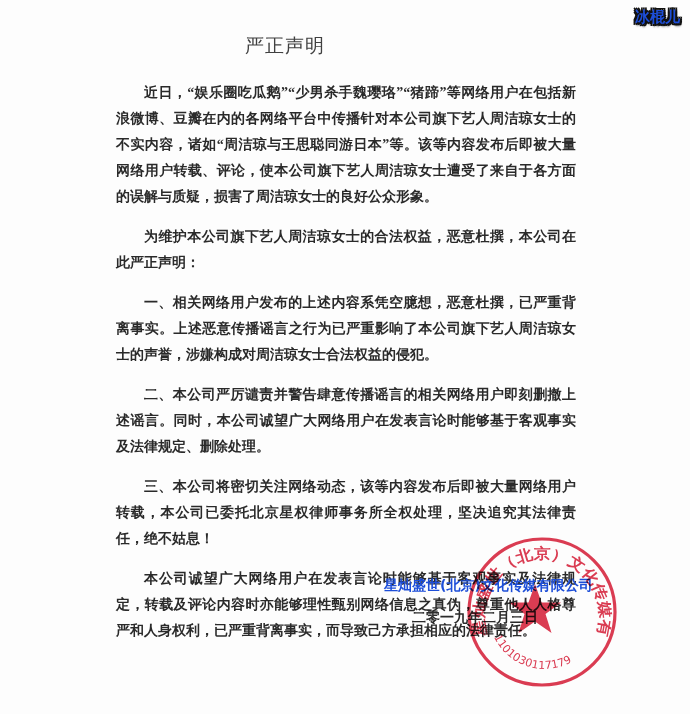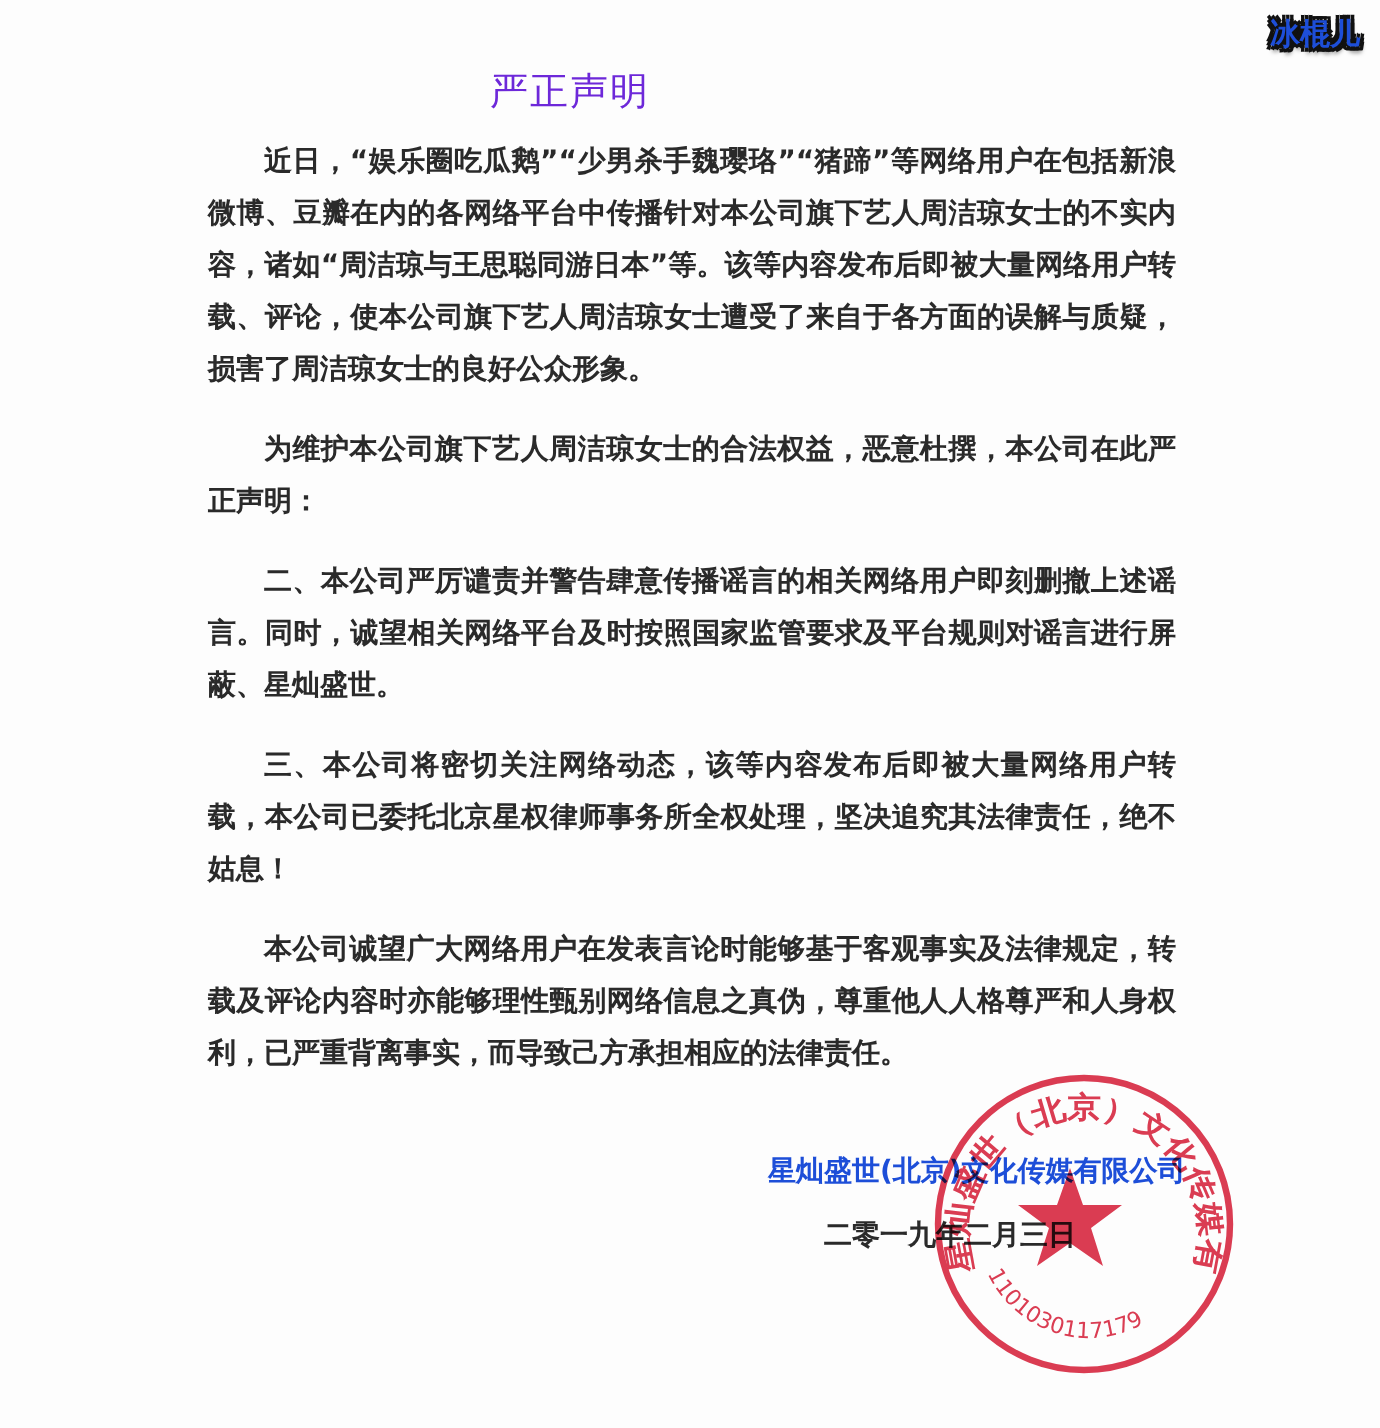--- a/index.html
+++ b/index.html
@@ -34,36 +34,37 @@
         1px 3px 2px rgba(0,0,0,0.5);
     }
     .title {
       position: absolute;
       top: 33px;
       left: 0;
       width: 570px;
       text-align: center;
       font-size: 19px;
       letter-spacing: 1px;
-      color: #6d28d9;
+      color: #404040;
     }
     .body-text {
       position: absolute;
       left: 104px;
       top: 68px;
       width: 484px;
       font-size: 14px;
       line-height: 26px;
       font-weight: bold;
       color: #2a2a2a;
       text-align: justify;
     }
     .para {
-      margin: 0;
+      margin: 12px;
       text-indent: 28px;
+      font-family: Liberation Serif, serif;
     }
     .para.p0 { margin-bottom: 14px; }
     .para.p1 { margin-bottom: 14px; }
     .para.p2 { margin-bottom: 14px; }
     .para.p3 { margin-bottom: 14px; }
     .para.p4 { margin-bottom: 14px; }
     .signature {
       position: absolute;
       left: 384px;
       top: 577px;
@@ -97,21 +98,22 @@
 
 <div class="page">
 
   <div class="watermark">冰棍儿</div>
 
   <div class="title">严正声明</div>
 
   <div class="body-text">
     <p class="para p0">近日，“娱乐圈吃瓜鹅”“少男杀手魏璎珞”“猪蹄”等网络用户在包括新浪微博、豆瓣在内的各网络平台中传播针对本公司旗下艺人周洁琼女士的不实内容，诸如“周洁琼与王思聪同游日本”等。该等内容发布后即被大量网络用户转载、评论，使本公司旗下艺人周洁琼女士遭受了来自于各方面的误解与质疑，损害了周洁琼女士的良好公众形象。</p>
     <p class="para p1">为维护本公司旗下艺人周洁琼女士的合法权益，恶意杜撰，本公司在此严正声明：</p>
-    <p class="para p3">二、本公司严厉谴责并警告肆意传播谣言的相关网络用户即刻删撤上述谣言。同时，诚望相关网络平台及时按照国家监管要求及平台规则对谣言进行屏蔽、星灿盛世。</p>
+    <p class="para p2">一、相关网络用户发布的上述内容系凭空臆想，恶意杜撰，已严重背离事实。上述恶意传播谣言之行为已严重影响了本公司旗下艺人周洁琼女士的声誉，涉嫌构成对周洁琼女士合法权益的侵犯。</p>
+    <p class="para p3">二、本公司严厉谴责并警告肆意传播谣言的相关网络用户即刻删撤上述谣言。同时，本公司诚望广大网络用户在发表言论时能够基于客观事实及法律规定、删除处理。</p>
     <p class="para p4">三、本公司将密切关注网络动态，该等内容发布后即被大量网络用户转载，本公司已委托北京星权律师事务所全权处理，坚决追究其法律责任，绝不姑息！</p>
     <p class="para p5">本公司诚望广大网络用户在发表言论时能够基于客观事实及法律规定，转载及评论内容时亦能够理性甄别网络信息之真伪，尊重他人人格尊严和人身权利，已严重背离事实，而导致己方承担相应的法律责任。</p>
   </div>
 
   <div class="signature">星灿盛世(北京)文化传媒有限公司</div>
   <div class="date">二零一九年二月三日</div>
 
   <svg class="seal" viewBox="0 0 154 154" xmlns="http://www.w3.org/2000/svg">
     <defs>
       <path id="seal-arc-top" d="M 22 100 A 58 58 0 1 1 132 100" fill="none"></path>

